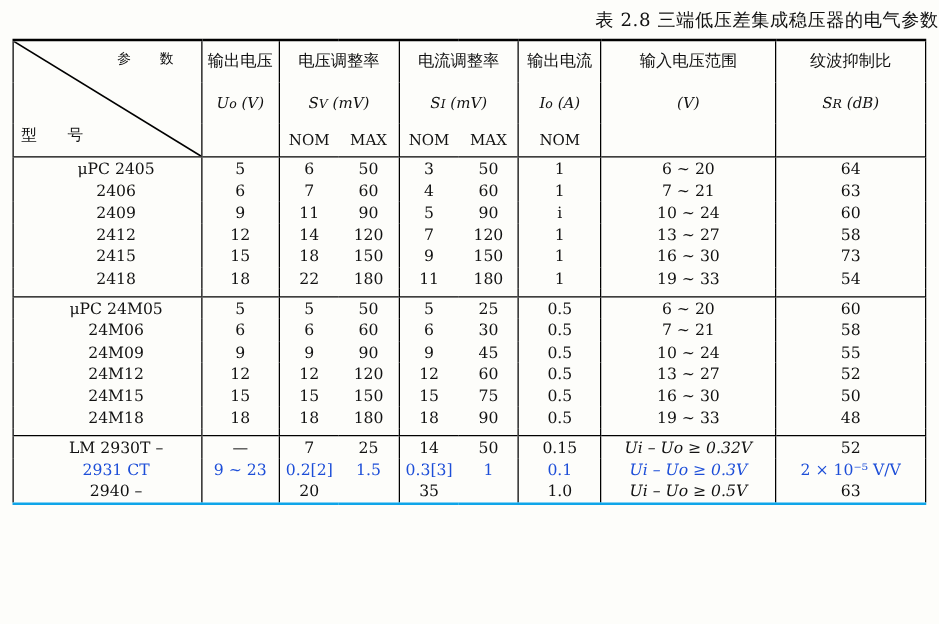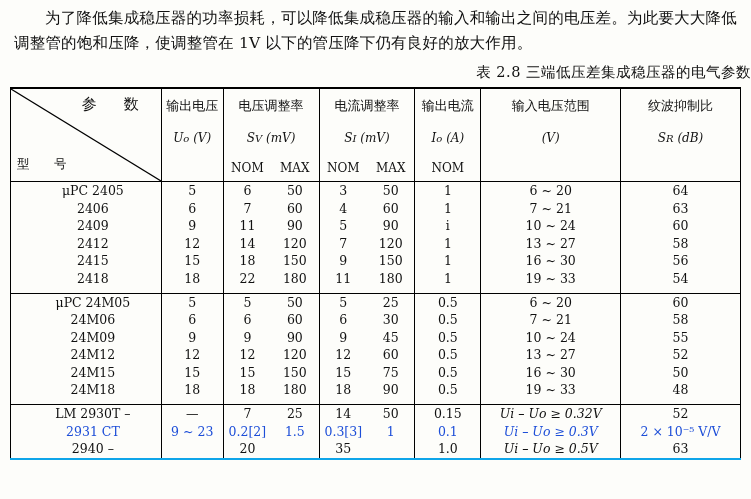--- a/index.html
+++ b/index.html
@@ -77,21 +77,21 @@
     overflow: hidden;
   }
   .corner svg {
     position: absolute;
     left: 0; top: 0;
   }
   .corner .lbl-param {
     position: absolute;
     right: 16px;
     top: 6px;
-    font-size: 15px;
+    font-size: 11px;
     letter-spacing: 6px;
     text-align: center;
   }
   .corner .lbl-model {
     position: absolute;
     left: 6px;
     bottom: 8px;
     font-size: 12.5px;
     letter-spacing: 6px;
   }
@@ -112,23 +112,20 @@
   }
   .italic { font-style: italic; }
   .nowrap { white-space: nowrap; }
   .blurred { color: #1d4ed8; }
 </style>
 </head>
 <body>
 
 <div class="page">
 
-  <div class="body-text">
-    <p>为了降低集成稳压器的功率损耗，可以降低集成稳压器的输入和输出之间的电压差。为此要大大降低调整管的饱和压降，使调整管在 1V 以下的管压降下仍有良好的放大作用。</p>
-  </div>
 
   <div class="table-title">表 2.8    三端低压差集成稳压器的电气参数</div>
 
   <div class="tbl-wrap">
     <table class="spec">
       <colgroup>
         <col style="width:150px">
         <col style="width:62px">
         <col style="width:48px">
         <col style="width:48px">
@@ -237,21 +234,21 @@
       </tr>
       <tr class="data-row">
         <td class="vl vr model-col">2415</td>
         <td class="vr">15</td>
         <td>18</td>
         <td class="vr">150</td>
         <td>9</td>
         <td class="vr">150</td>
         <td class="vr">1</td>
         <td class="vr">16 ~ 30</td>
-        <td class="vr">56</td>
+        <td class="vr">73</td>
       </tr>
       <tr class="data-row">
         <td class="vl vr model-col">2418</td>
         <td class="vr">18</td>
         <td>22</td>
         <td class="vr">180</td>
         <td>11</td>
         <td class="vr">180</td>
         <td class="vr">1</td>
         <td class="vr">19 ~ 33</td>

